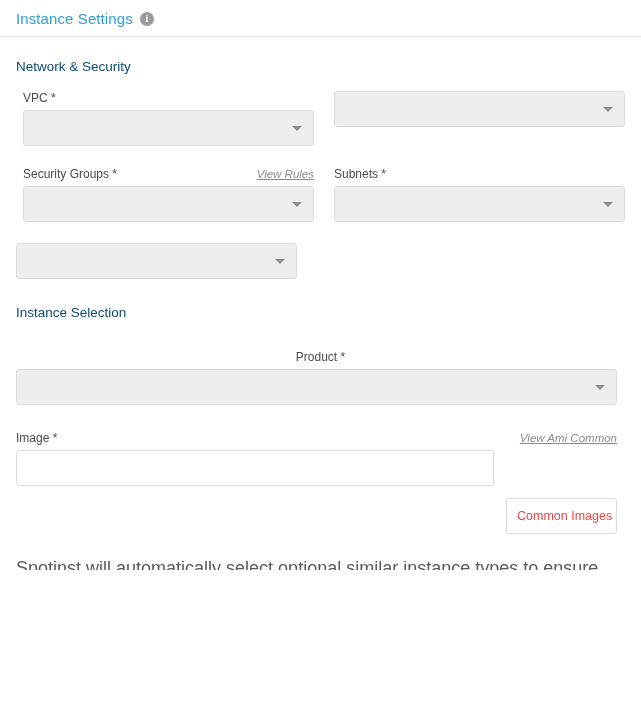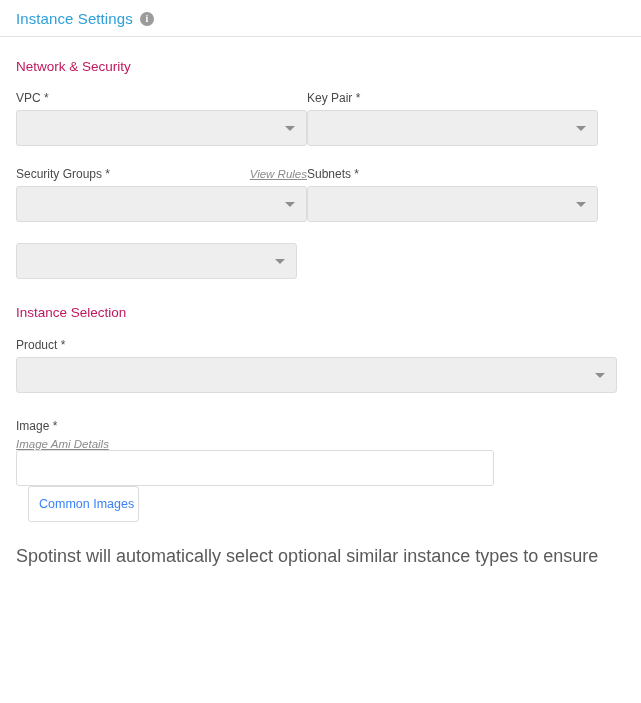--- a/index.html
+++ b/index.html
@@ -47,21 +47,21 @@
     font-family: "Liberation Serif", serif;
     display: inline-block;
     cursor: pointer;
   }
 
   
   .section {
     padding: 0 16px;
   }
   .section-title {
-    color: #be185d;
+    color: #0c4a6e;
     font-size: 13.5px;
     margin: 0;
     padding: 0;
   }
   .sec-network { padding-top: 22px; }
   .sec-selection { padding-top: 26px; }
 
   .field-label {
     font-size: 12px;
     color: #4a4a4a;
@@ -121,44 +121,47 @@
     padding: 0 10px;
     font-family: "Liberation Sans", sans-serif;
   }
   .text-input::placeholder { color: #bdbdbd; }
 
   .btn-outline {
     height: 36px;
     border: 1px solid #dcdcdc;
     border-radius: 3px;
     background: #fff;
-    color: #3b82f6;
+    color: #ef4444;
     font-size: 12.5px;
     padding: 0 10px;
     cursor: pointer;
     font-family: "Liberation Sans", sans-serif;
     white-space: nowrap;
+    margin-top: 48px;
   }
 
   
   .row2 {
     display: flex;
+    gap: 20px;
+    justify-content: flex-end;
   }
   .col {
     width: 291px;
     flex: 0 0 291px;
   }
 
   .field-vpc { margin-top: 17px; }
   .field-secgroups { margin-top: 21px; }
   .field-profile { margin-top: 21px; width: 281px; }
 
-  .full { width: 601px; flex-direction: column; }
-
-  .field-product { margin-top: 18px; }
+  .full { width: 601px; }
+
+  .field-product { margin-top: 30px; text-align: center; }
   .field-image { margin-top: 26px; }
   .image-row {
     display: flex;
     gap: 0;
     align-items: stretch;
   }
   .image-row .text-input { width: 478px; border-right: 1px solid #dcdcdc; }
   .image-row .btn-outline { width: 111px; margin-left: 12px; }
 
   .field-pit { margin-top: 24px; }
@@ -183,21 +186,20 @@
 
     <div class="row2 field-vpc">
       <div class="col">
         <label class="field-label">VPC *</label>
         <div class="select">
           <span class="value"></span>
           <span class="caret"></span>
         </div>
       </div>
       <div class="col">
-        <label class="field-label">Key Pair *</label>
         <div class="select">
           <span class="value"></span>
           <span class="caret"></span>
         </div>
       </div>
     </div>
 
     <div class="row2 field-secgroups">
       <div class="col">
         <div class="label-row">
@@ -233,21 +235,21 @@
       <label class="field-label">Product *</label>
       <div class="select full">
         <span class="value"></span>
         <span class="caret"></span>
       </div>
     </div>
 
     <div class="field-image">
       <div class="label-row full">
         <label class="field-label">Image *</label>
-        <a class="link">Image Ami Details</a>
+        <a class="link">View Ami Common</a>
       </div>
       <div class="image-row full">
         <input class="text-input" type="text" value="" placeholder="" style="">
         <button class="btn-outline">Common Images</button>
       </div>
     </div>
 
     <div class="field-pit">
       <div class="helper-text">Spotinst will automatically select optional similar instance types to ensure optimized cost efficiency</div>
       <div class="select full">

